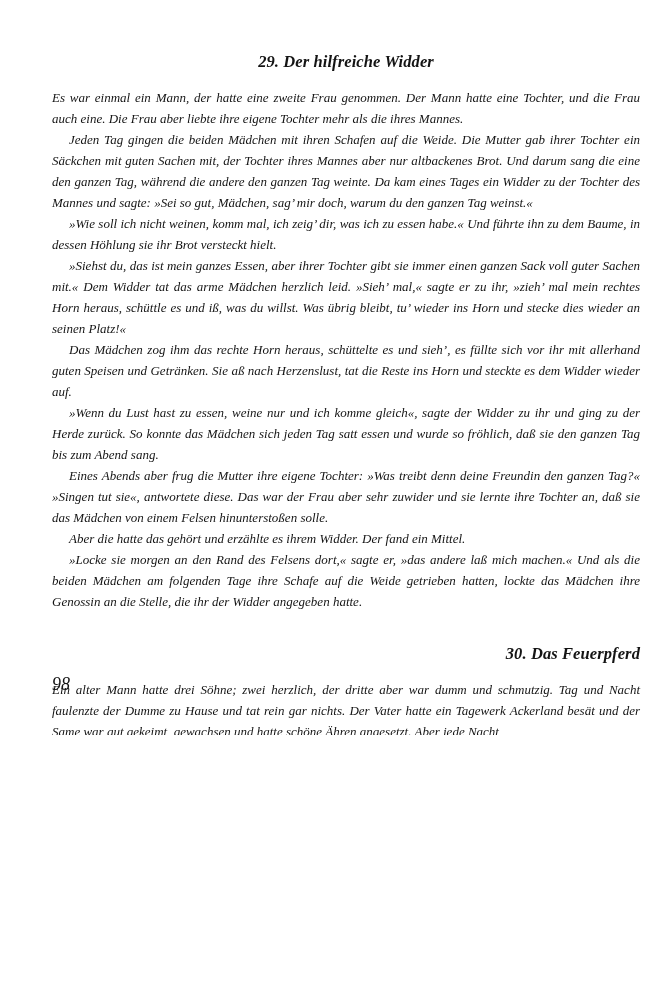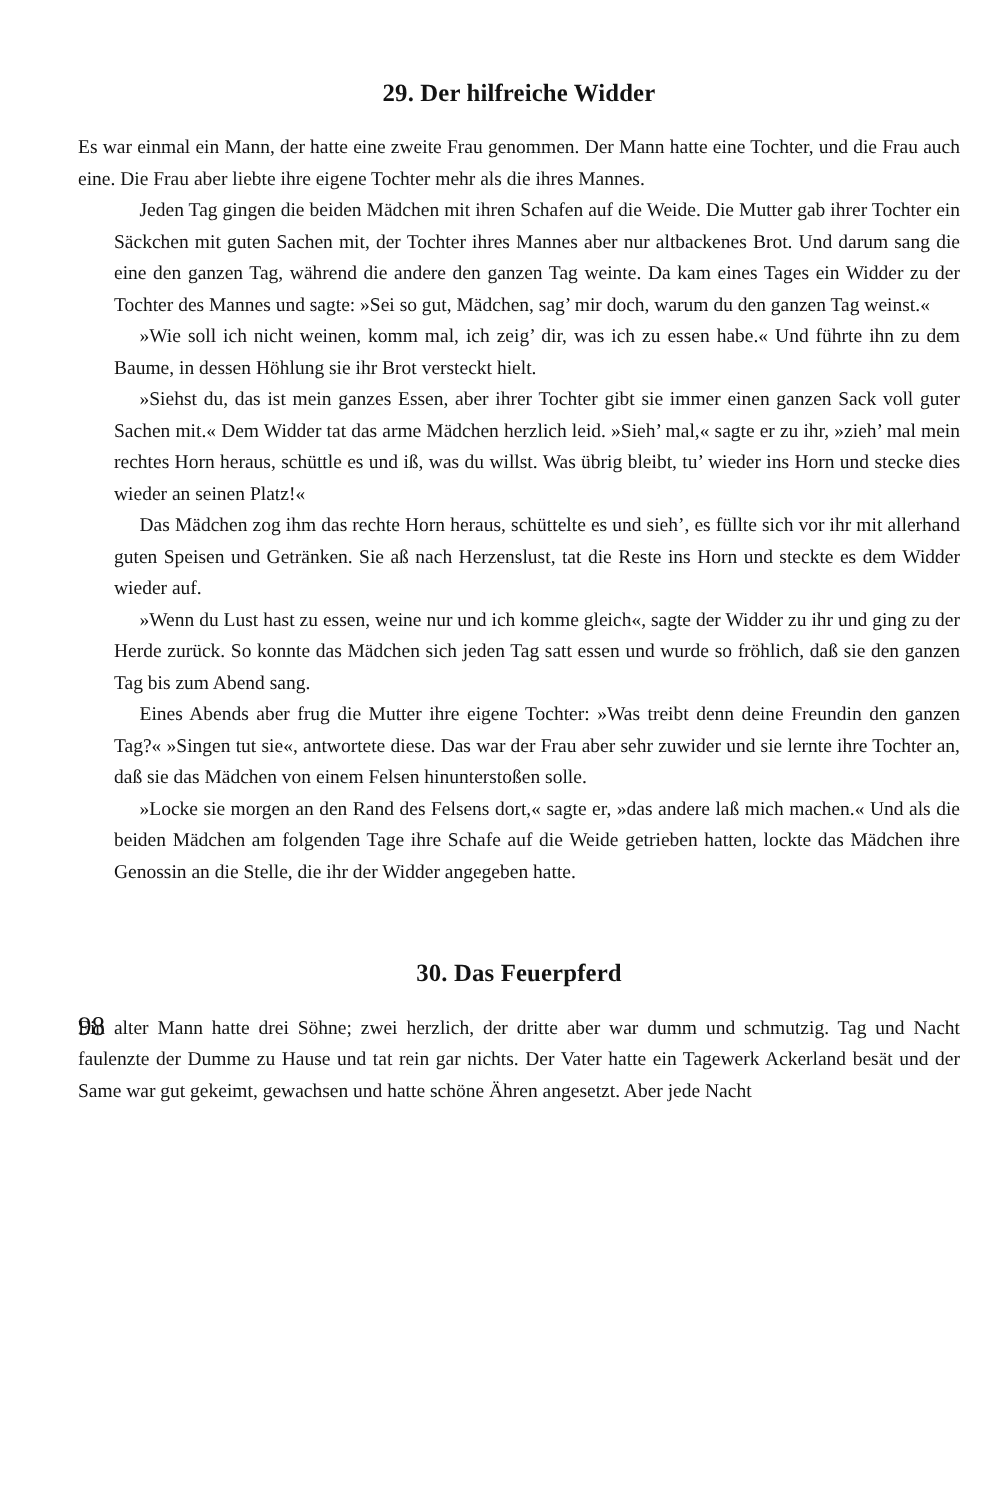--- a/index.html
+++ b/index.html
@@ -14,41 +14,42 @@
     color: #141414;
   }
   .page {
     position: relative;
     box-sizing: border-box;
     width: 660px;
     height: 735px;
     padding: 52px 20px 0 52px;
     background: #ffffff;
     overflow: hidden;
+    font-style: italic;
   }
   .section-title {
     font-size: 16.5px;
     font-weight: bold;
     text-align: center;
     margin: 0 0 15px 0;
     letter-spacing: 0.1px;
   }
   .section + .section .section-title {
-    margin-top: 48px;
+    margin-top: 32px;
+    text-align: right;
   }
   .body-text p {
     margin: 0;
     font-size: 13px;
     line-height: 21px;
     text-align: justify;
     hyphens: none;
   }
   .body-text p.indent {
     text-indent: 17px;
-    margin-left: 24px;
   }
   .page-number {
     position: absolute;
     left: 52px;
     bottom: 40px;
     font-size: 18px;
     color: #141414;
   }
 </style>
 </head>
@@ -59,20 +60,21 @@
   <div class="section">
     <h2 class="section-title">29. Der hilfreiche Widder</h2>
     <div class="body-text">
       <p>Es war einmal ein Mann, der hatte eine zweite Frau genommen. Der Mann hatte eine Tochter, und die Frau auch eine. Die Frau aber liebte ihre eigene Tochter mehr als die ihres Mannes.</p>
       <p class="indent">Jeden Tag gingen die beiden Mädchen mit ihren Schafen auf die Weide. Die Mutter gab ihrer Tochter ein Säckchen mit guten Sachen mit, der Tochter ihres Mannes aber nur altbackenes Brot. Und darum sang die eine den ganzen Tag, während die andere den ganzen Tag weinte. Da kam eines Tages ein Widder zu der Tochter des Mannes und sagte: »Sei so gut, Mädchen, sag’ mir doch, warum du den ganzen Tag weinst.«</p>
       <p class="indent">»Wie soll ich nicht weinen, komm mal, ich zeig’ dir, was ich zu essen habe.« Und führte ihn zu dem Baume, in dessen Höhlung sie ihr Brot versteckt hielt.</p>
       <p class="indent">»Siehst du, das ist mein ganzes Essen, aber ihrer Tochter gibt sie immer einen ganzen Sack voll guter Sachen mit.« Dem Widder tat das arme Mädchen herzlich leid. »Sieh’ mal,« sagte er zu ihr, »zieh’ mal mein rechtes Horn heraus, schüttle es und iß, was du willst. Was übrig bleibt, tu’ wieder ins Horn und stecke dies wieder an seinen Platz!«</p>
       <p class="indent">Das Mädchen zog ihm das rechte Horn heraus, schüttelte es und sieh’, es füllte sich vor ihr mit allerhand guten Speisen und Getränken. Sie aß nach Herzenslust, tat die Reste ins Horn und steckte es dem Widder wieder auf.</p>
       <p class="indent">»Wenn du Lust hast zu essen, weine nur und ich komme gleich«, sagte der Widder zu ihr und ging zu der Herde zurück. So konnte das Mädchen sich jeden Tag satt essen und wurde so fröhlich, daß sie den ganzen Tag bis zum Abend sang.</p>
       <p class="indent">Eines Abends aber frug die Mutter ihre eigene Tochter: »Was treibt denn deine Freundin den ganzen Tag?« »Singen tut sie«, antwortete diese. Das war der Frau aber sehr zuwider und sie lernte ihre Tochter an, daß sie das Mädchen von einem Felsen hinunterstoßen solle.</p>
+      <p class="indent">Aber die hatte das gehört und erzählte es ihrem Widder. Der fand ein Mittel.</p>
       <p class="indent">»Locke sie morgen an den Rand des Felsens dort,« sagte er, »das andere laß mich machen.« Und als die beiden Mädchen am folgenden Tage ihre Schafe auf die Weide getrieben hatten, lockte das Mädchen ihre Genossin an die Stelle, die ihr der Widder angegeben hatte.</p>
     </div>
   </div>
 
   <div class="section">
     <h2 class="section-title">30. Das Feuerpferd</h2>
     <div class="body-text">
       <p>Ein alter Mann hatte drei Söhne; zwei herzlich, der dritte aber war dumm und schmutzig. Tag und Nacht faulenzte der Dumme zu Hause und tat rein gar nichts. Der Vater hatte ein Tagewerk Ackerland besät und der Same war gut gekeimt, gewachsen und hatte schöne Ähren angesetzt. Aber jede Nacht</p>
     </div>
   </div>

